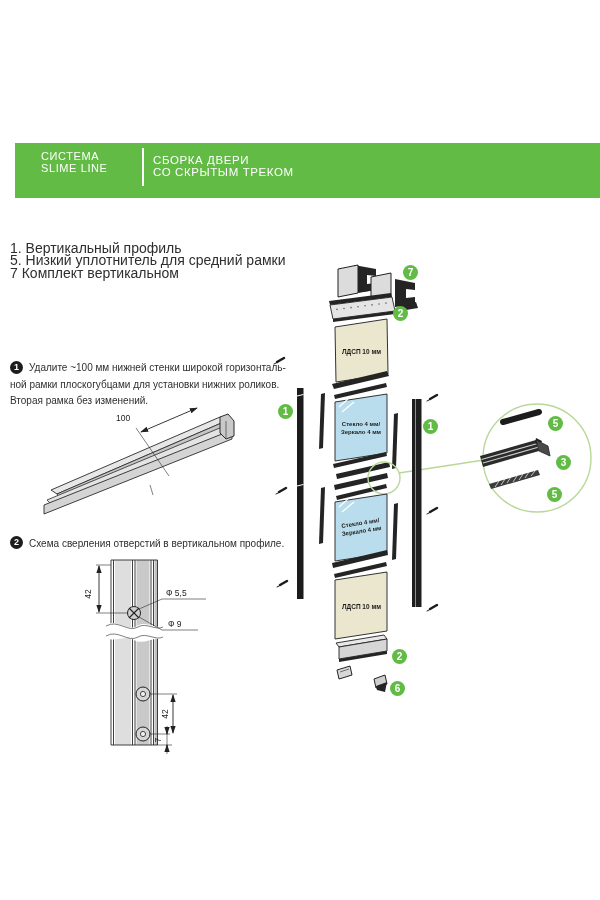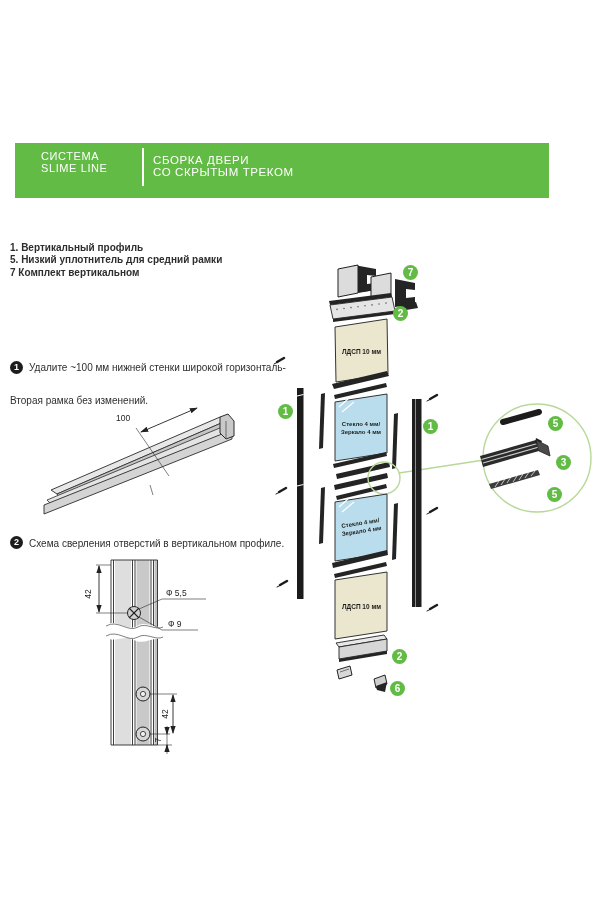--- a/index.html
+++ b/index.html
@@ -1,28 +1,28 @@
 <!DOCTYPE html>
 <html style="--accent-green: #62bb44; --detail-green: #b8d898; --badge-dark: #1d1d1b; --glass-blue: #badded; --panel-beige: #ebe7cf;"><head>
 <meta charset="utf-8">
 <style>
   html,body{margin:0;padding:0;background:#fff;}
   .page{position:relative;width:600px;height:900px;background:#fff;overflow:hidden;
         font-family:"Liberation Sans",sans-serif;color:#2e2e2e;}
   .abs{position:absolute;}
   
-  .band{position:absolute;left:15px;top:143px;width:534px;height:55px;
+  .band{position:absolute;left:15px;top:143px;width:585px;height:55px;
         background:var(--accent-green,#62bb44);}
   .band-text{position:absolute;color:#fff;font-size:11px;line-height:11.5px;
              letter-spacing:.6px;white-space:pre;}
   .band-brand{left:26px;top:8px;}
   .band-title{left:138px;top:12px;font-size:11.5px;}
   .band-divider{position:absolute;left:127px;top:5px;width:2px;height:38px;background:#fff;}
   
-  .parts{position:absolute;left:10px;top:242px;font-weight:bold;font-size:10px;
+  .parts{position:absolute;left:10px;top:242px;font-weight:normal;font-size:14px;
          line-height:12.4px;white-space:nowrap;}
   
   .step-line{position:absolute;font-weight:normal;font-size:10px;line-height:13px;white-space:nowrap;}
   .badge{position:absolute;width:13px;height:13px;border-radius:50%;
          background:var(--badge-dark,#1d1d1b);color:#fff;text-align:center;
          font-weight:bold;font-size:9px;line-height:13px;}
   
   .callout{position:absolute;width:15px;height:15px;border-radius:50%;
            background:var(--accent-green,#62bb44);color:#fff;text-align:center;
            font-weight:bold;font-size:10px;line-height:15px;}
@@ -53,20 +53,21 @@
   </div>
 
   <div class="parts">
     <div><span>1.</span> <span>Вертикальный профиль</span></div>
     <div><span>5.</span> <span>Низкий уплотнитель для средний рамки</span></div>
     <div><span>7</span> <span>Комплект вертикальном</span></div>
   </div>
 
   <div class="badge" style="left:10px;top:361px;">1</div>
   <div class="step-line" style="left:29px;top:361px;">Удалите ~100 мм нижней стенки широкой горизонталь-</div>
+  <div class="step-line" style="left:10px;top:378px;">ной рамки плоскогубцами для установки нижних роликов.</div>
   <div class="step-line" style="left:10px;top:394px;">Вторая рамка без изменений.</div>
 
   <svg class="abs" style="left:30px;top:393px;" width="240" height="132" viewBox="0 0 240 132">
     <defs>
       <marker id="ah1" markerWidth="9" markerHeight="8" refX="8" refY="3" orient="auto-start-reverse">
         <path d="M0,0L9,3L0,6Z" fill="#222"></path>
       </marker>
     </defs>
     <polygon class="sv-lgray" points="21,97 190,24 196,28 27,101"></polygon>
     <polygon points="27,101 196,28 200,34 31,107" fill="#c6c6c6" stroke="#2a2a2a" stroke-width=".8"></polygon>

